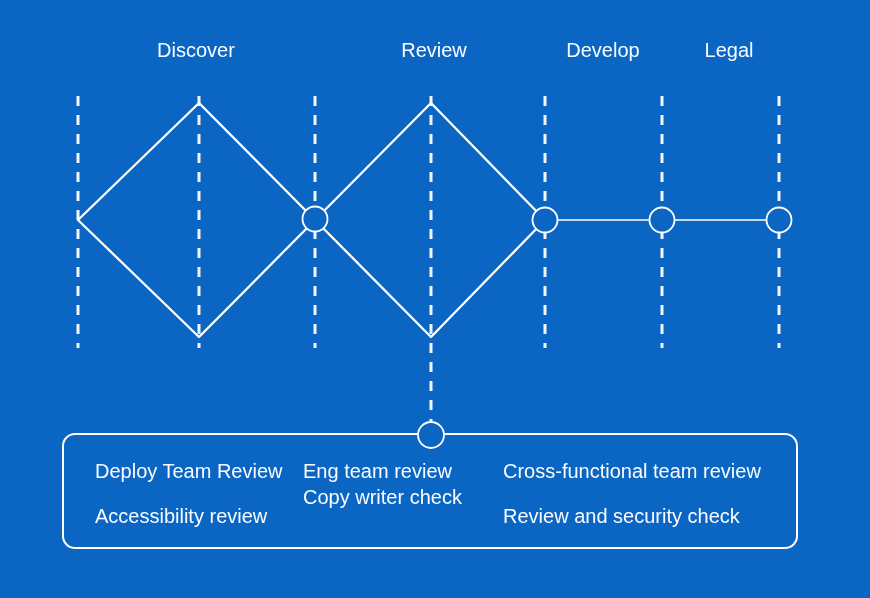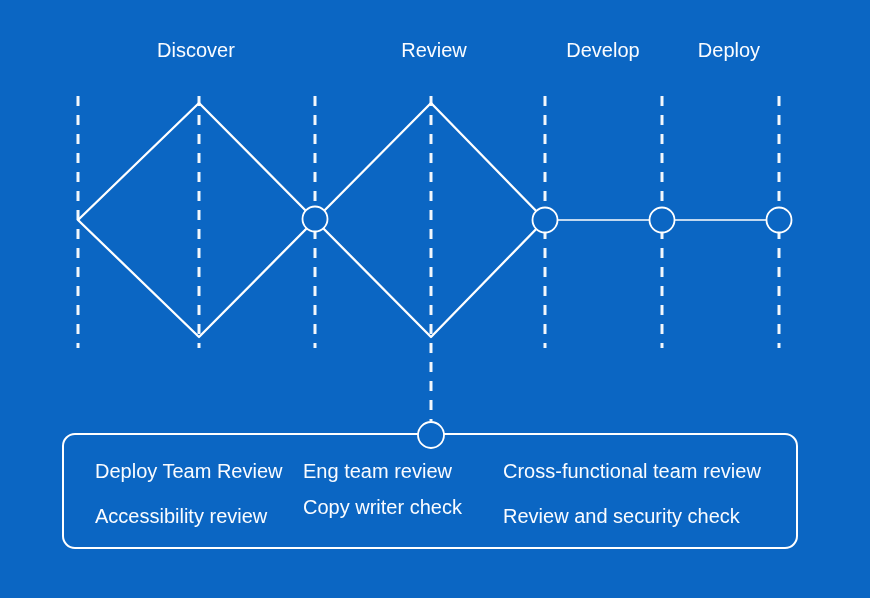--- a/index.html
+++ b/index.html
@@ -89,22 +89,22 @@
     <circle class="node" cx="315" cy="219" r="12.5"></circle>
     <circle class="node" cx="545" cy="220" r="12.5"></circle>
     <circle class="node" cx="662" cy="220" r="12.5"></circle>
     <circle class="node" cx="779" cy="220" r="12.5"></circle>
     <circle class="node" cx="431" cy="435" r="13"></circle>
   </svg>
 
   <div class="phase-label" style="left:196px">Discover</div>
   <div class="phase-label" style="left:434px">Review</div>
   <div class="phase-label" style="left:603px">Develop</div>
-  <div class="phase-label" style="left:729px">Deploy</div>
+  <div class="phase-label" style="left:729px">Legal</div>
 
   <div class="review-item" style="left:95px;  top:461px">Deploy Team Review</div>
   <div class="review-item" style="left:303px; top:461px">Eng team review</div>
   <div class="review-item" style="left:503px; top:461px">Cross-functional team review</div>
   <div class="review-item" style="left:95px;  top:506px">Accessibility review</div>
-  <div class="review-item" style="left:303px; top:497px">Copy writer check</div>
+  <div class="review-item" style="left:303px; top:487px">Copy writer check</div>
   <div class="review-item" style="left:503px; top:506px">Review and security check</div>
 
 </div>
 
 </body></html>

